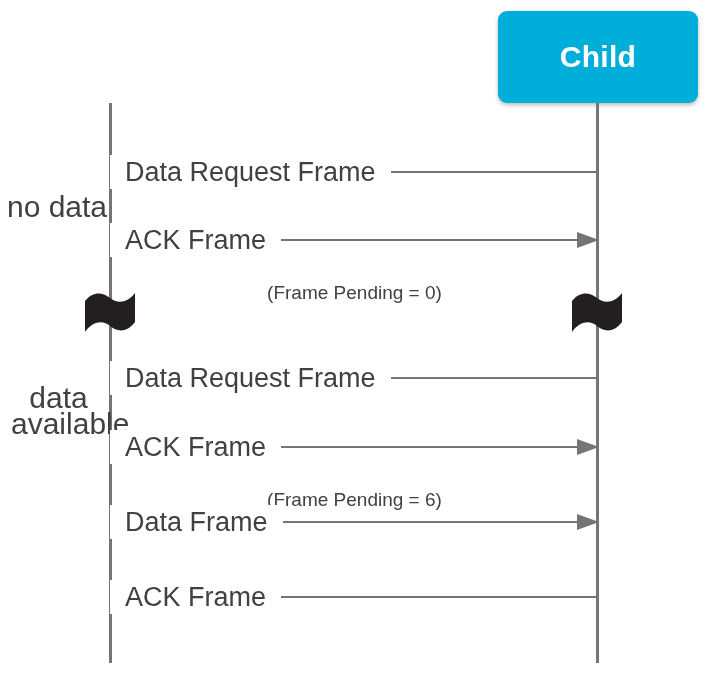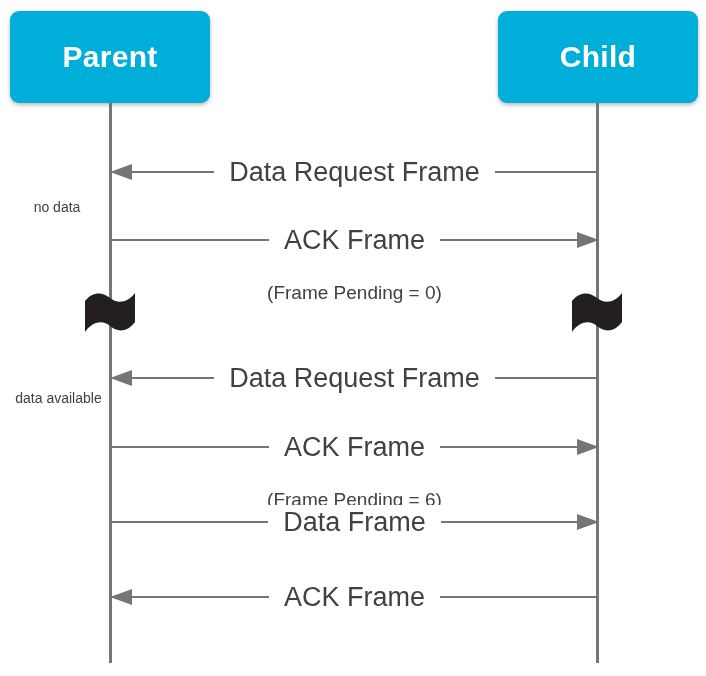--- a/index.html
+++ b/index.html
@@ -66,21 +66,21 @@
     width: 0; height: 0;
     border-top: 8px solid transparent;
     border-bottom: 8px solid transparent;
   }
   .msg .head.left  { left: 0;  border-right: 22px solid #757575; }
   .msg .head.right { right: 0; border-left: 22px solid #757575; }
   .msg .lbl-wrap {
     position: absolute;
     left: 0; right: 0;
     top: -17px;
-    text-align: center;
+    text-align: left;
   }
   .msg .lbl {
     display: inline-block;
     background: #ffffff;
     padding: 0 15px;
     font-size: 27px;
     line-height: 34px;
     color: #414141;
     white-space: nowrap;
   }
@@ -93,21 +93,21 @@
     line-height: 21px;
     color: #414141;
     white-space: nowrap;
     margin-top: 33px;
   }
 
   
   .side-note {
     position: absolute;
     text-align: center;
-    font-size: 14px;
+    font-size: 30px;
     line-height: 26px;
     color: #414141;
   }
   .side-note.n1 { left: 2px;  top: 194px; width: 110px; }
   .side-note.n2 { left: 11px;  top: 385px; width: 95px;  }
 
   
   .flag {
     position: absolute;
     top: 288px;
@@ -116,23 +116,20 @@
   }
   .flag.parent { left: 84px; }
   .flag.child  { left: 571px; }
   .flag svg { display: block; width: 100%; height: 100%; }
 </style>
 </head>
 <body>
 
 <div class="canvas">
 
-  <div class="actor parent">
-    <span class="actor-label">Parent</span>
-  </div>
   <div class="actor child">
     <span class="actor-label">Child</span>
   </div>
 
   <div class="lifeline parent"></div>
   <div class="lifeline child"></div>
 
   <div class="side-note n1">no data</div>
   <div class="side-note n2">data available</div>
 

